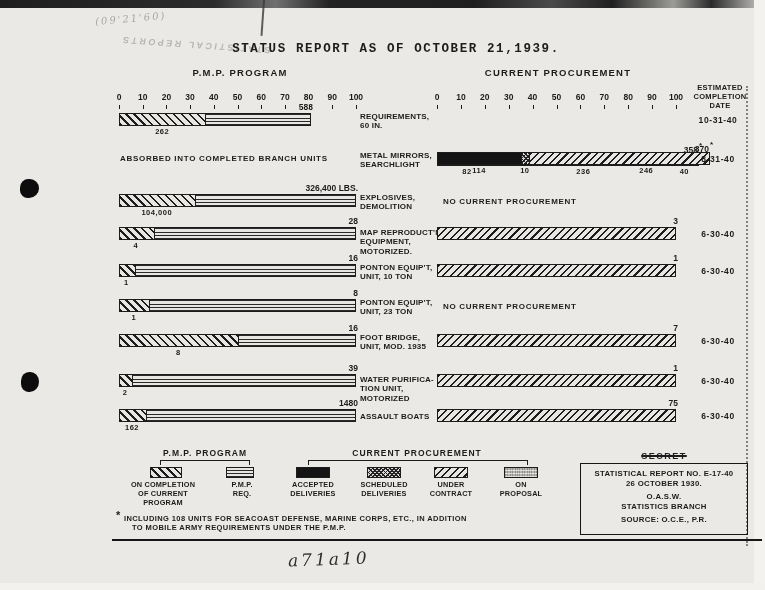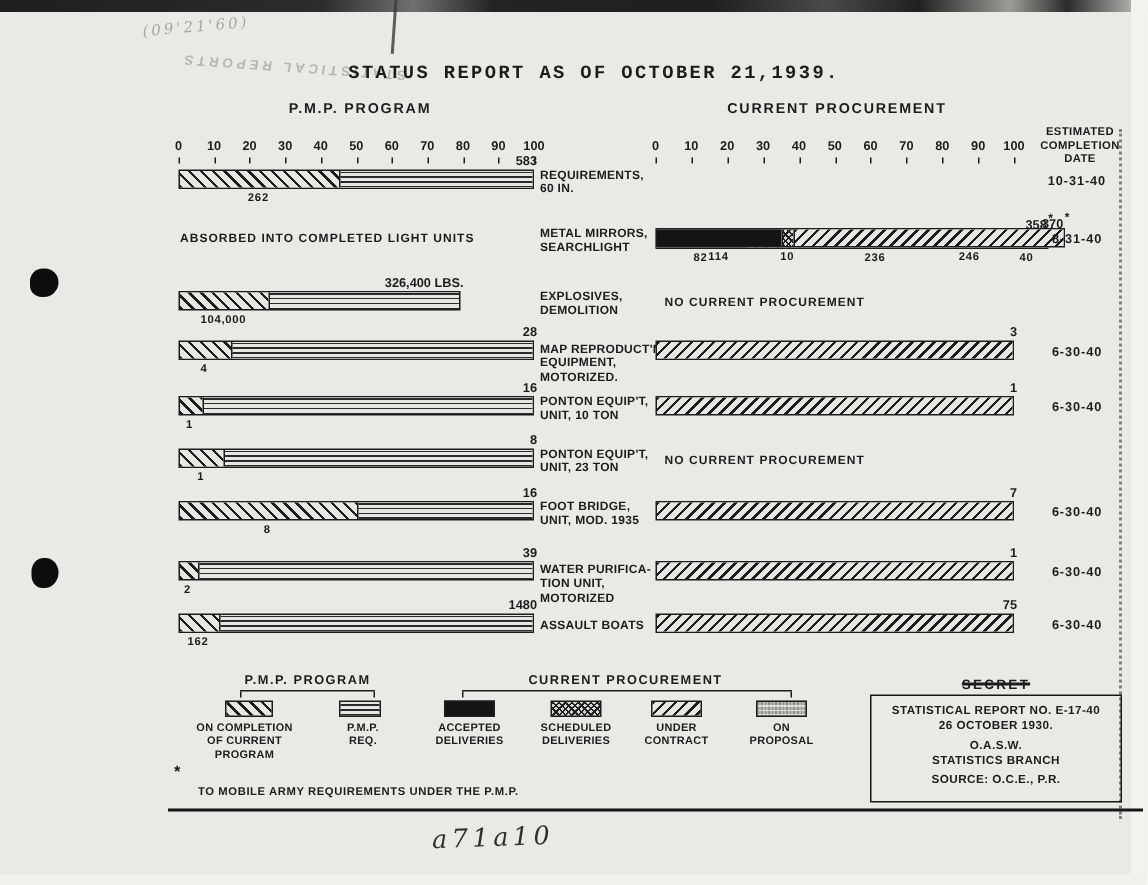--- a/index.html
+++ b/index.html
@@ -161,21 +161,21 @@
       <div class="tick-mark" style="left: 70%;"></div>
       <div class="tick-label" style="left: 80%;">80</div>
       <div class="tick-mark" style="left: 80%;"></div>
       <div class="tick-label" style="left: 90%;">90</div>
       <div class="tick-mark" style="left: 90%;"></div>
       <div class="tick-label" style="left: 100%;">100</div>
       <div class="tick-mark" style="left: 100%;"></div>
     </div>
 
   <div id="rows">
-      <div class="bar-wrap" style="left: 119px; top: 113px; width: 237px;">
+      <div class="bar-wrap" style="left: 119px; top: 113px; width: 192px;">
         <div class="bar-total">583</div>
         <div class="bar">
           <div class="seg pat-backhatch" style="width: 44.94%;"></div>
           <div class="seg pat-hlines" style="width: 55.06%;"></div>
         </div>
         <div class="seg-label" style="left: 22.47%;">262</div>
       </div>
       <div class="item-label" style="top: 112px;">
         <div>REQUIREMENTS,</div>
         <div>60 IN.</div>
@@ -185,38 +185,38 @@
         <div class="bar">
           <div class="seg pat-solid" style="width: 22.905%;"></div>
           <div class="seg pat-fwdhatch" style="width: 65.9218%;"></div>
           <div class="seg pat-stipple" style="width: 11.1732%;"></div>
         </div>
         <div class="seg-label" style="left: 11.4525%;">82</div>
         <div class="seg-label" style="left: 55.8659%;">236</div>
         <div class="seg-label" style="left: 94.4134%;">40</div>
       </div>
       <div class="date" style="top: 115px;">10-31-40</div>
-      <div class="row-note" style="left: 120px; top: 154px;">ABSORBED INTO COMPLETED LIGHT UNITS</div>
+      <div class="row-note" style="left: 120px; top: 154px;">ABSORBED INTO COMPLETED BRANCH UNITS</div>
       <div class="item-label" style="top: 151px;">
         <div>METAL MIRRORS,</div>
         <div>SEARCHLIGHT</div>
       </div>
       <div class="bar-wrap" style="left: 437px; top: 152px; width: 273px;">
         <div class="bar-total">370<sup>*</sup></div>
         <div class="bar">
           <div class="seg pat-solid" style="width: 30.8108%;"></div>
           <div class="seg pat-cross" style="width: 2.7027%;"></div>
           <div class="seg pat-fwdhatch" style="width: 66.4865%;"></div>
         </div>
         <div class="seg-label" style="left: 15.4054%;">114</div>
         <div class="seg-label" style="left: 32.1622%;">10</div>
         <div class="seg-label" style="left: 66.7568%; margin-left: 27px;">246</div>
       </div>
       <div class="date" style="top: 154px;">8-31-40</div>
-      <div class="bar-wrap" style="left: 119px; top: 194px; width: 188px;">
+      <div class="bar-wrap" style="left: 119px; top: 194px; width: 237px;">
         <div class="bar-total">326,400 LBS.</div>
         <div class="bar">
           <div class="seg pat-backhatch" style="width: 31.8627%;"></div>
           <div class="seg pat-hlines" style="width: 68.1373%;"></div>
         </div>
         <div class="seg-label" style="left: 15.9314%;">104,000</div>
       </div>
       <div class="item-label" style="top: 193px;">
         <div>EXPLOSIVES,</div>
         <div>DEMOLITION</div>
@@ -365,20 +365,21 @@
         <div>CONTRACT</div>
       </div>
       <div class="lg-swatch pat-stipple" style="left: 504px; width: 34px;"></div>
       <div class="lg-label" style="left: 521px;">
         <div>ON</div>
         <div>PROPOSAL</div>
       </div>
     </div>
 
   <div class="abs footnote-star">*</div>
+  <div class="abs footnote-l1 nowrap">INCLUDING 108 UNITS FOR SEACOAST DEFENSE, MARINE CORPS, ETC., IN ADDITION</div>
   <div class="abs footnote-l2 nowrap">TO MOBILE ARMY REQUIREMENTS UNDER THE P.M.P.</div>
 
   <div class="abs main-rule"></div>
 
   <div class="abs secret nowrap">SECRET</div>
   <div class="abs stat-box">
     <div class="l l1">STATISTICAL REPORT NO. E-17-40</div>
     <div class="l">26 OCTOBER 1930.</div>
     <div class="l l3">O.A.S.W.</div>
     <div class="l">STATISTICS BRANCH</div>

